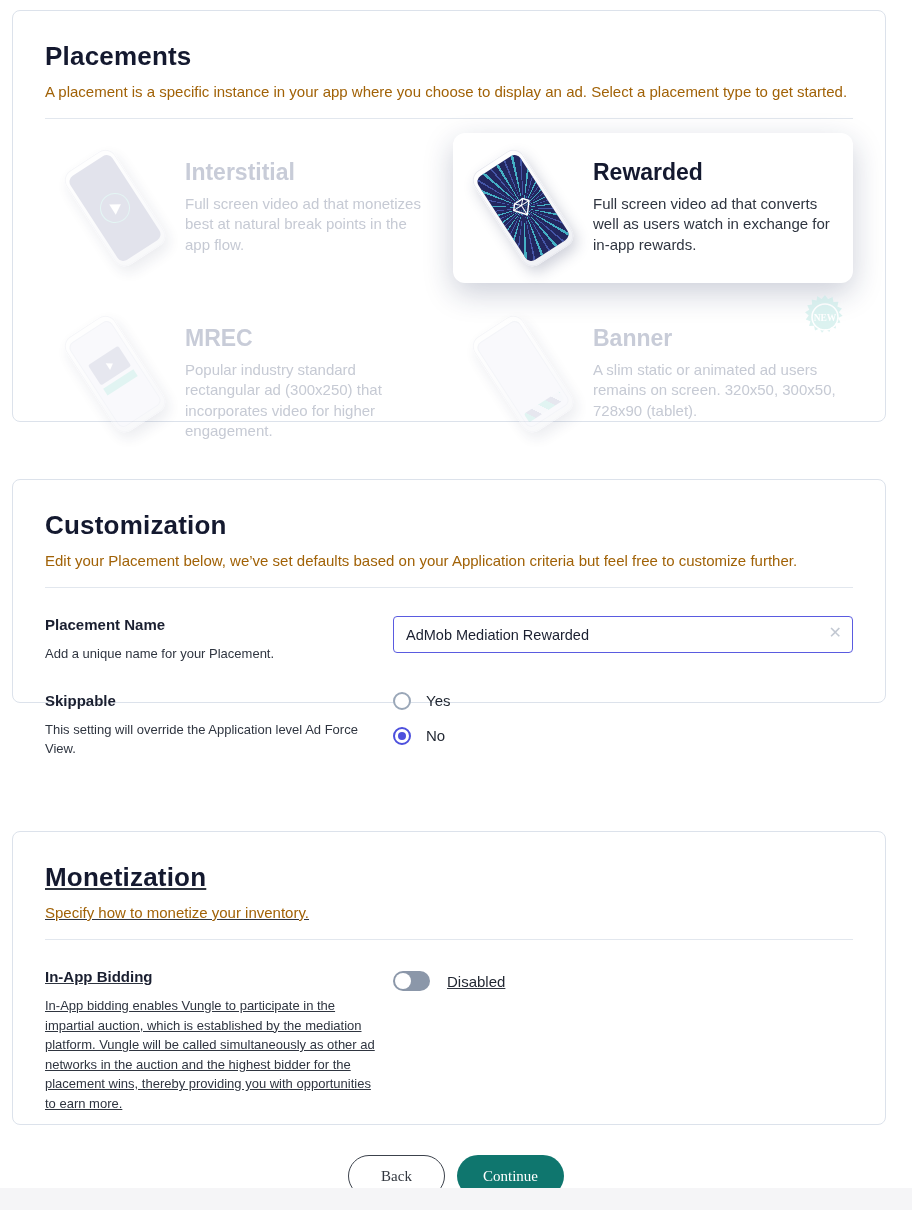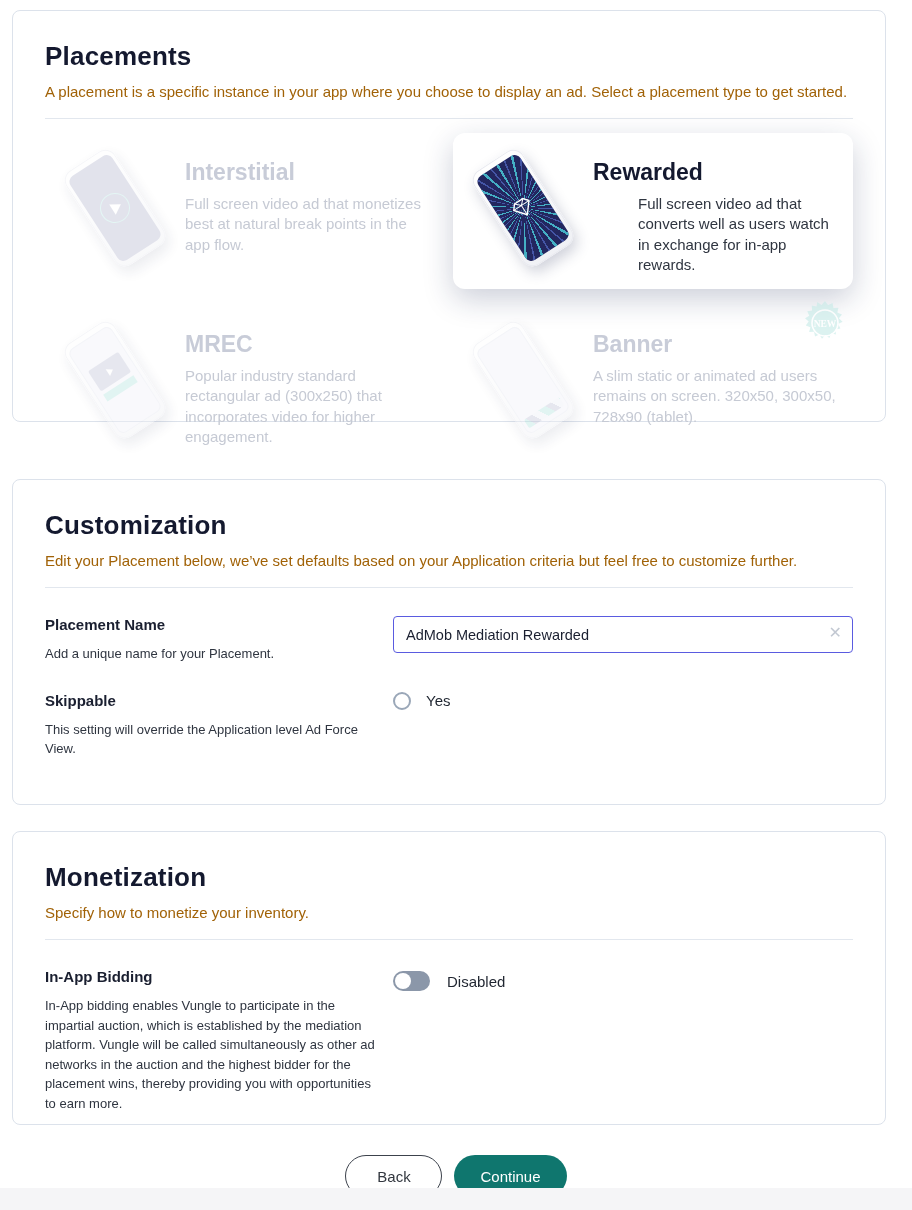--- a/index.html
+++ b/index.html
@@ -12,37 +12,37 @@
     overflow:hidden;
   }
   .card {
     position:absolute; left:12px; right:26px;
     background:#fff;
     border:1px solid #dce2eb;
     border-radius:8px;
     padding:0 32px;
   }
   #card-placements   { top:10px;  height:412px; }
-  #card-customization{ top:479px; height:326px; }
-  #card-monetization { top:831px; height:294px; }
+  #card-customization{ top:479px; height:224px; }
+  #card-monetization { top:831px; height:294px;text-decoration:underline; }
 
   .section-title { margin-top:30px; font-size:26px; font-weight:700; letter-spacing:.2px; color:#14192f; }
   .section-sub   { margin-top:11px; font-size:15px; color:#a16207; }
   .divider { margin-top:18px; border:none; border-top:1px solid #e2e7ee; }
 
   
   .pl-grid { margin-top:14px; display:grid; grid-template-columns:1fr 1fr; column-gap:8px; row-gap:16px; }
   .pl-cell { position:relative; display:flex; gap:16px; padding:14px 16px; border-radius:12px; cursor:pointer; }
   .pl-cell.selected { background:#fff; box-shadow:0 10px 30px rgba(25,35,80,.22); }
   .pl-phone-wrap { width:108px; height:122px; flex:none; display:flex; align-items:center; justify-content:center; }
   .pl-text { padding-top:12px; max-width:268px; }
   .pl-title { font-size:23px; font-weight:700; color:#c8ccd8; }
   .pl-desc  { margin-top:8px; font-size:15px; line-height:1.35; color:#c6cad4; }
   .selected .pl-title { color:#14192f; }
-  .selected .pl-desc  { color:#2f3540;margin-left:45px; }
+  .selected .pl-desc  { color:#2f3540; }
   .faded .phone { opacity:.42; }
 
   
   .phone {
     width:58px; height:112px;
     background:linear-gradient(#fefefe,#f0f1f5);
     border-radius:12px;
     box-shadow:0 7px 14px rgba(40,50,90,.22), inset 0 0 0 1px #e9eaf0;
     padding:6px 4px;
     transform:rotate(-33deg);
@@ -98,21 +98,21 @@
 
   .toggle-row { display:flex; align-items:center; margin-top:3px; }
   .toggle { width:37px; height:20px; border-radius:10px; background:#8b97a9; position:relative; cursor:pointer; flex:none; }
   .toggle .knob { position:absolute; left:2px; top:2px; width:16px; height:16px; background:#fff; border-radius:50%; }
   .toggle-label { margin-left:17px; font-size:15px; color:#1f2530; }
 
   
   .footer-actions { position:absolute; top:1155px; left:0; width:100%; display:flex; justify-content:center; gap:12px; }
   .btn { height:42px; min-width:97px; padding:12px 26px; border-radius:21px; font-size:15px;
     display:flex; align-items:center; justify-content:center; cursor:pointer;
-    font-family:Liberation Sans, sans-serif; }
+    font-family:Liberation Serif, serif; }
   .btn-back { background:#fff; border:1px solid #3c424c; color:#32373f; }
   .btn-continue { background:#0f766e; border:none; color:#fff; }
   .footer-strip { position:absolute; bottom:0; left:0; right:0; height:22px; background:#f5f5f7; }
 </style>
 </head>
 <body>
 
 <section class="card" id="card-placements">
   <h2 class="section-title">Placements</h2>
   <p class="section-sub">A placement is a specific instance in your app where you choose to display an ad. Select a placement type to get started.</p>
@@ -214,20 +214,24 @@
   <div class="field-row">
     <div class="field-left">
       <div class="field-label">Skippable</div>
       <div class="field-desc">This setting will override the Application level Ad Force View.</div>
     </div>
     <div class="field-right">
       <div class="radio-row">
         <span class="radio"></span>
         <span class="radio-label">Yes</span>
       </div>
+      <div class="radio-row">
+        <span class="radio sel"></span>
+        <span class="radio-label">No</span>
+      </div>
     </div>
   </div>
 </section>
 
 <section class="card" id="card-monetization">
   <h2 class="section-title">Monetization</h2>
   <p class="section-sub">Specify how to monetize your inventory.</p>
   <hr class="divider">
 
   <div class="field-row">

